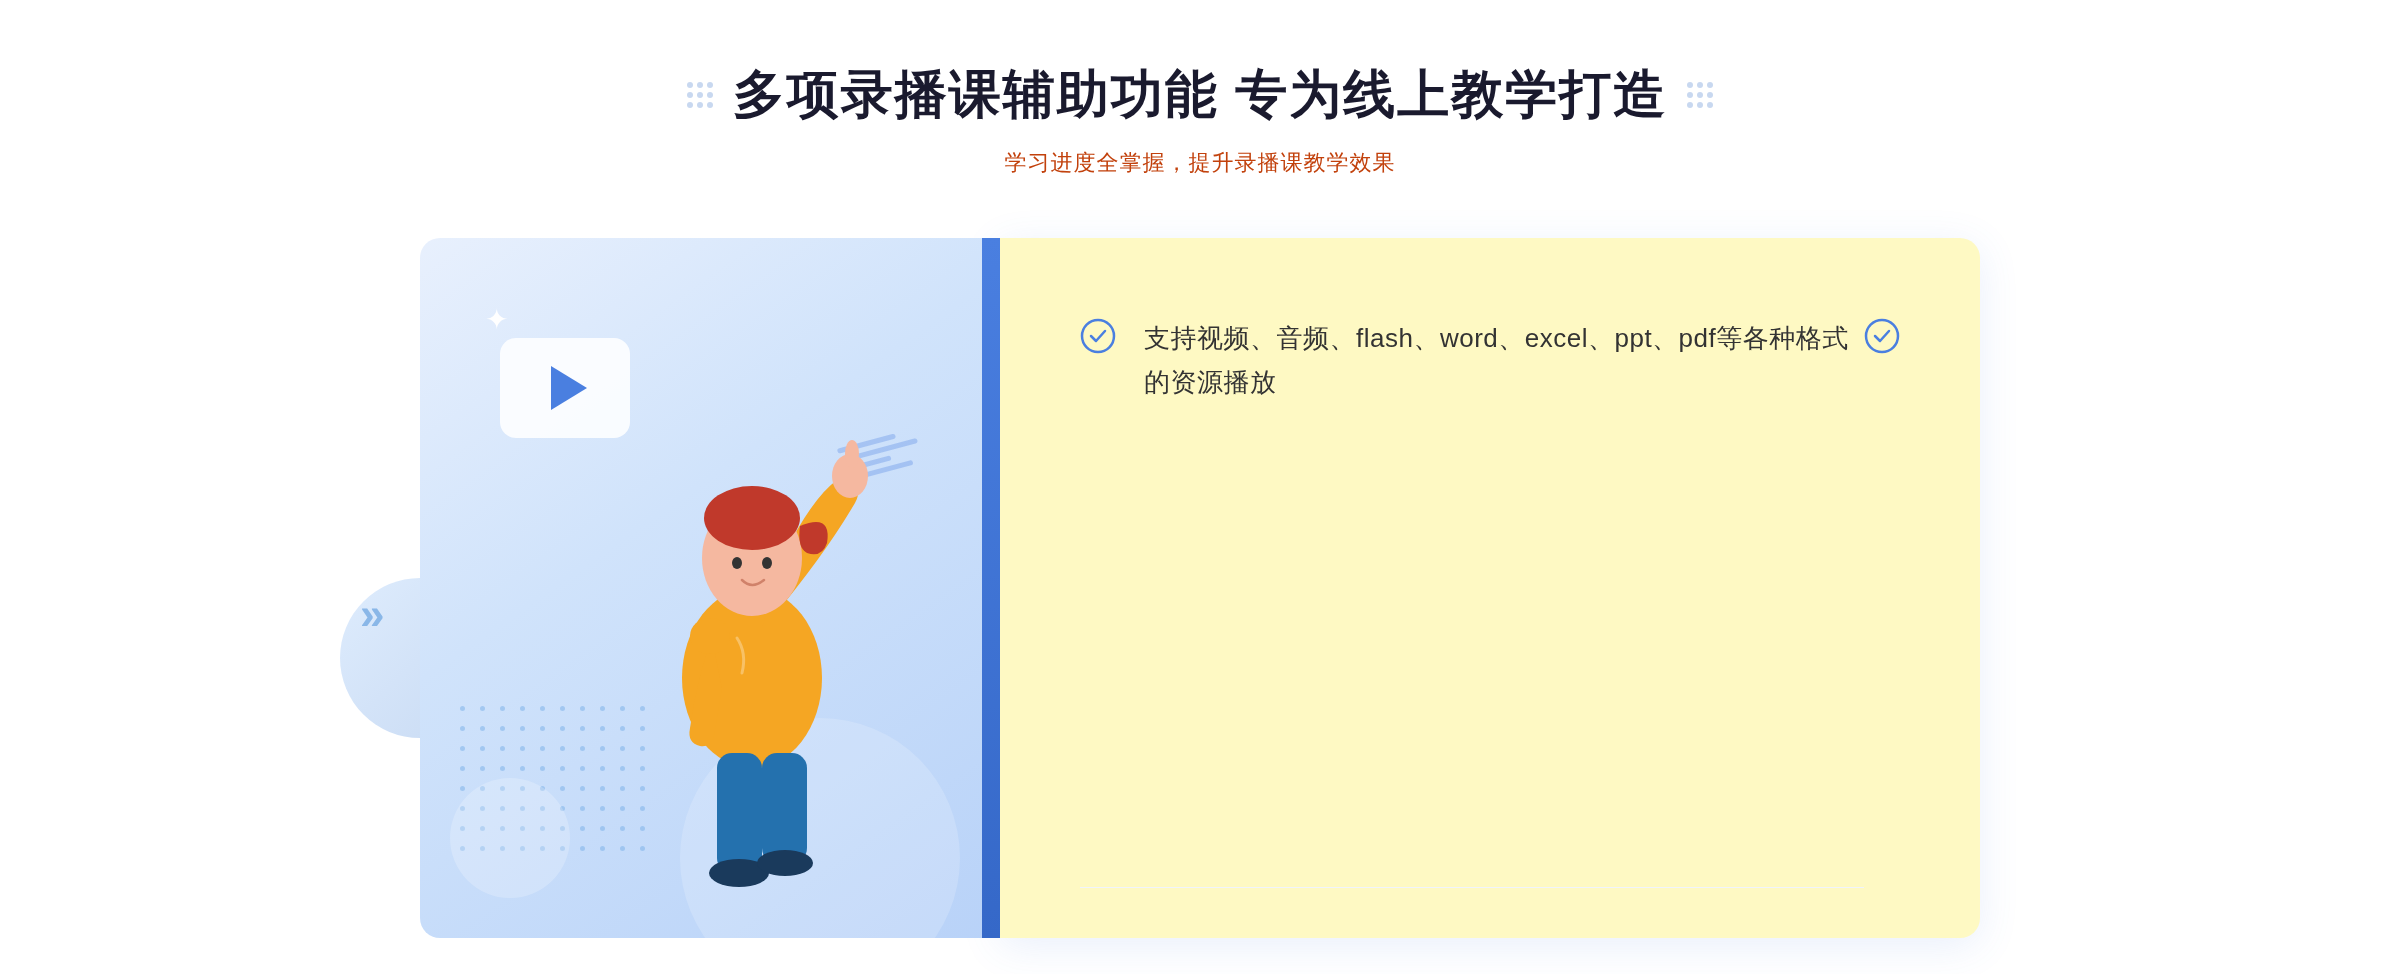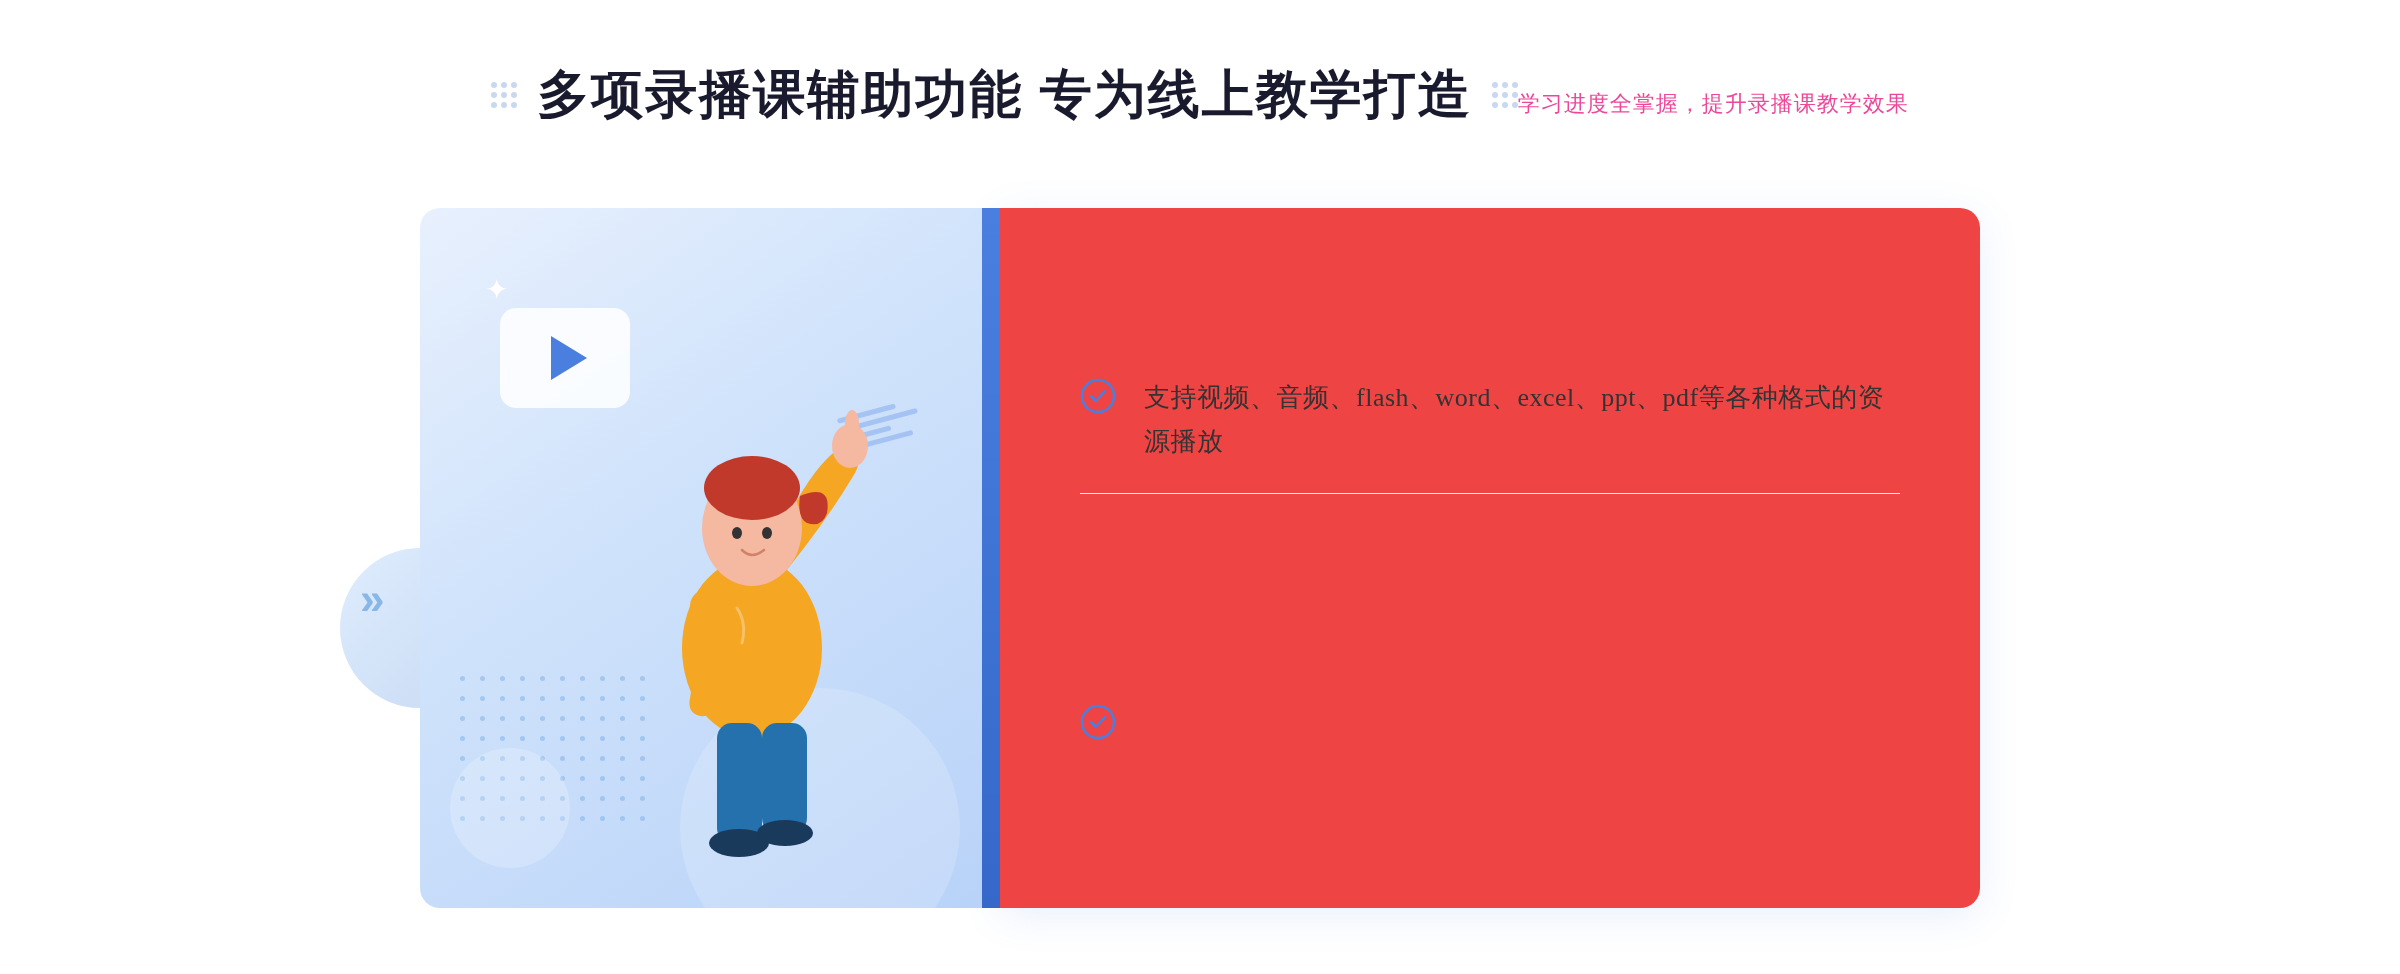--- a/index.html
+++ b/index.html
@@ -18,21 +18,21 @@
       display: flex;
       flex-direction: column;
       align-items: center;
       padding: 60px 0 80px;
       position: relative;
     }
 
     
     .header-section {
       display: flex;
-      flex-direction: row;
+      flex-direction: column;
       align-items: center;
       margin-bottom: 60px;
       position: relative;
     }
 
     .title-row {
       display: flex;
       align-items: center;
       gap: 20px;
       margin-bottom: 18px;
@@ -57,21 +57,21 @@
 
     .main-title {
       font-size: 52px;
       font-weight: 700;
       color: #1a1a2e;
       letter-spacing: 2px;
     }
 
     .sub-title {
       font-size: 22px;
-      color: #ec4899;
+      color: #c2410c;
       letter-spacing: 1px;
     }
 
     
     .content-section {
       display: flex;
       align-items: stretch;
       width: 1560px;
       min-height: 700px;
       position: relative;
@@ -183,28 +183,27 @@
       bottom: 0;
       left: 50%;
       transform: translateX(-40%);
       width: 420px;
       height: 580px;
     }
 
     
     .features-area {
       flex: 1;
-      background: #ef4444;
+      background: #fef9c3;
       border-radius: 0 20px 20px 0;
       padding: 50px 80px;
       display: flex;
-      flex-direction: column;
+      flex-direction: row;
       justify-content: space-around;
       box-shadow: 0 8px 40px rgba(74, 127, 224, 0.12);
-      font-family: Liberation Serif, serif;
     }
 
     .feature-item {
       display: flex;
       align-items: flex-start;
       gap: 28px;
       padding: 28px 0;
       border-bottom: 1px solid #f0f4fc;
     }
     .feature-item:last-child {

